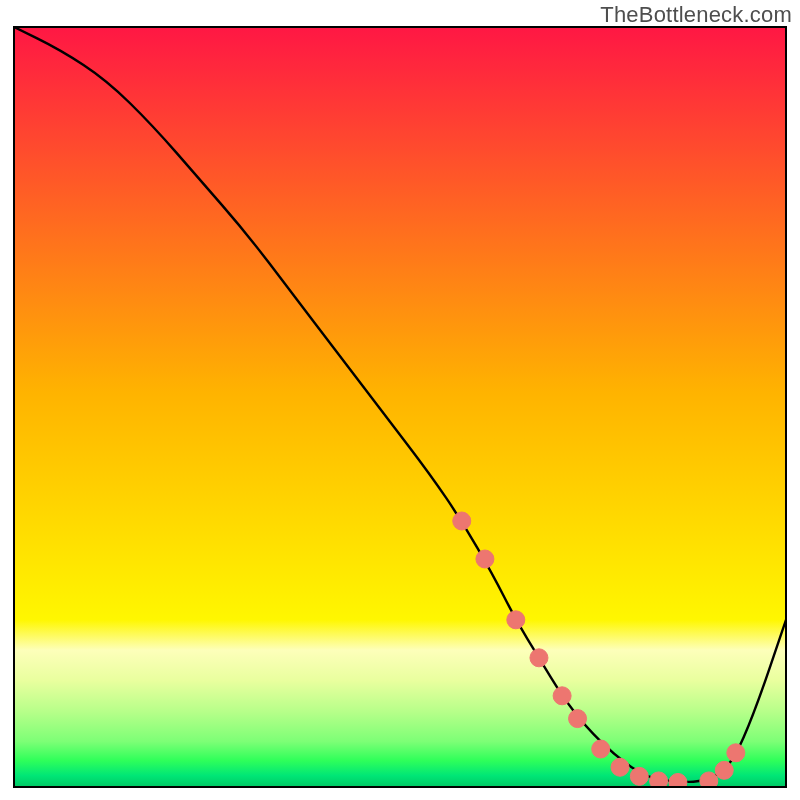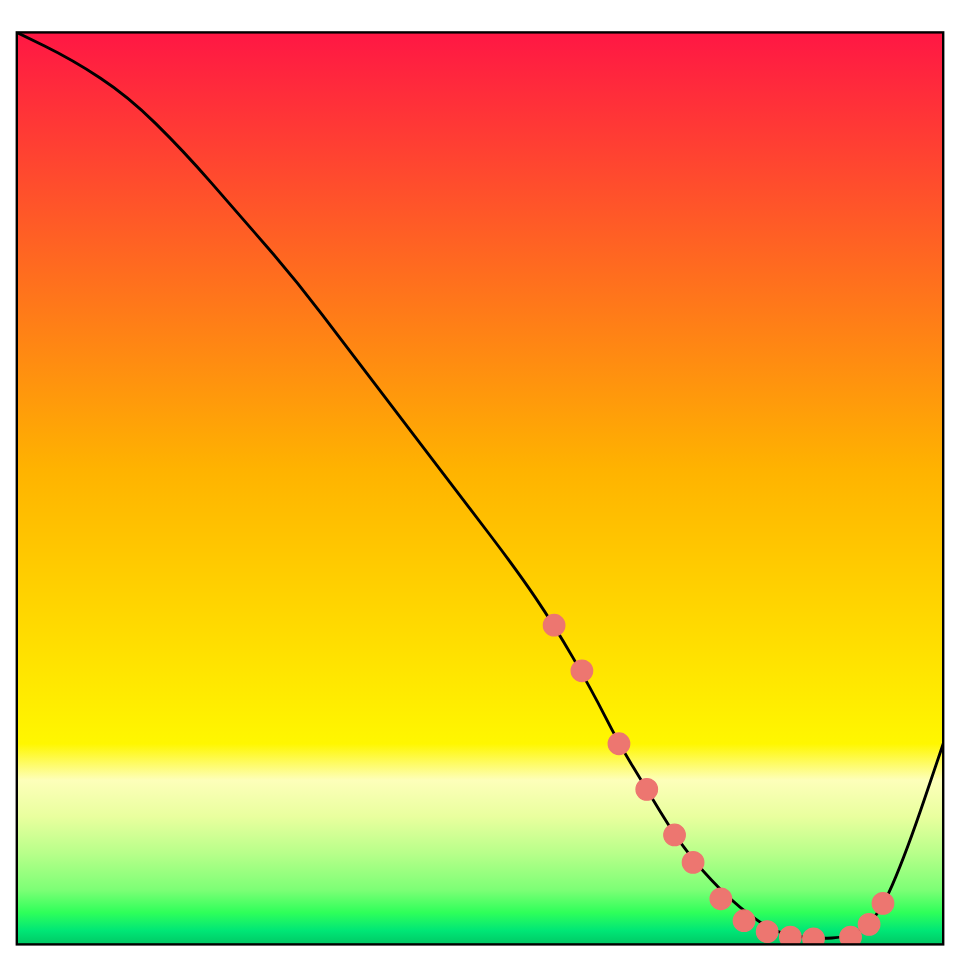--- a/index.html
+++ b/index.html
@@ -31,20 +31,21 @@
     left: 0;
     top: 0;
     width: 800px;
     height: 800px;
   }
 </style>
 </head>
 <body>
 <div class="container">
 
+<div class="watermark">TheBottleneck.com</div>
 
 <svg class="chart" viewBox="0 0 800 800">
   <defs>
     <linearGradient id="bg-grad" x1="0" y1="0" x2="0" y2="1">
           <stop offset="0.00%" stop-color="#ff1744"></stop>
           <stop offset="48.00%" stop-color="#ffb300"></stop>
           <stop offset="70.00%" stop-color="#ffe500"></stop>
           <stop offset="78.00%" stop-color="#fff700"></stop>
           <stop offset="82.00%" stop-color="#fdffba"></stop>
           <stop offset="86.00%" stop-color="#e9ff9e"></stop>

